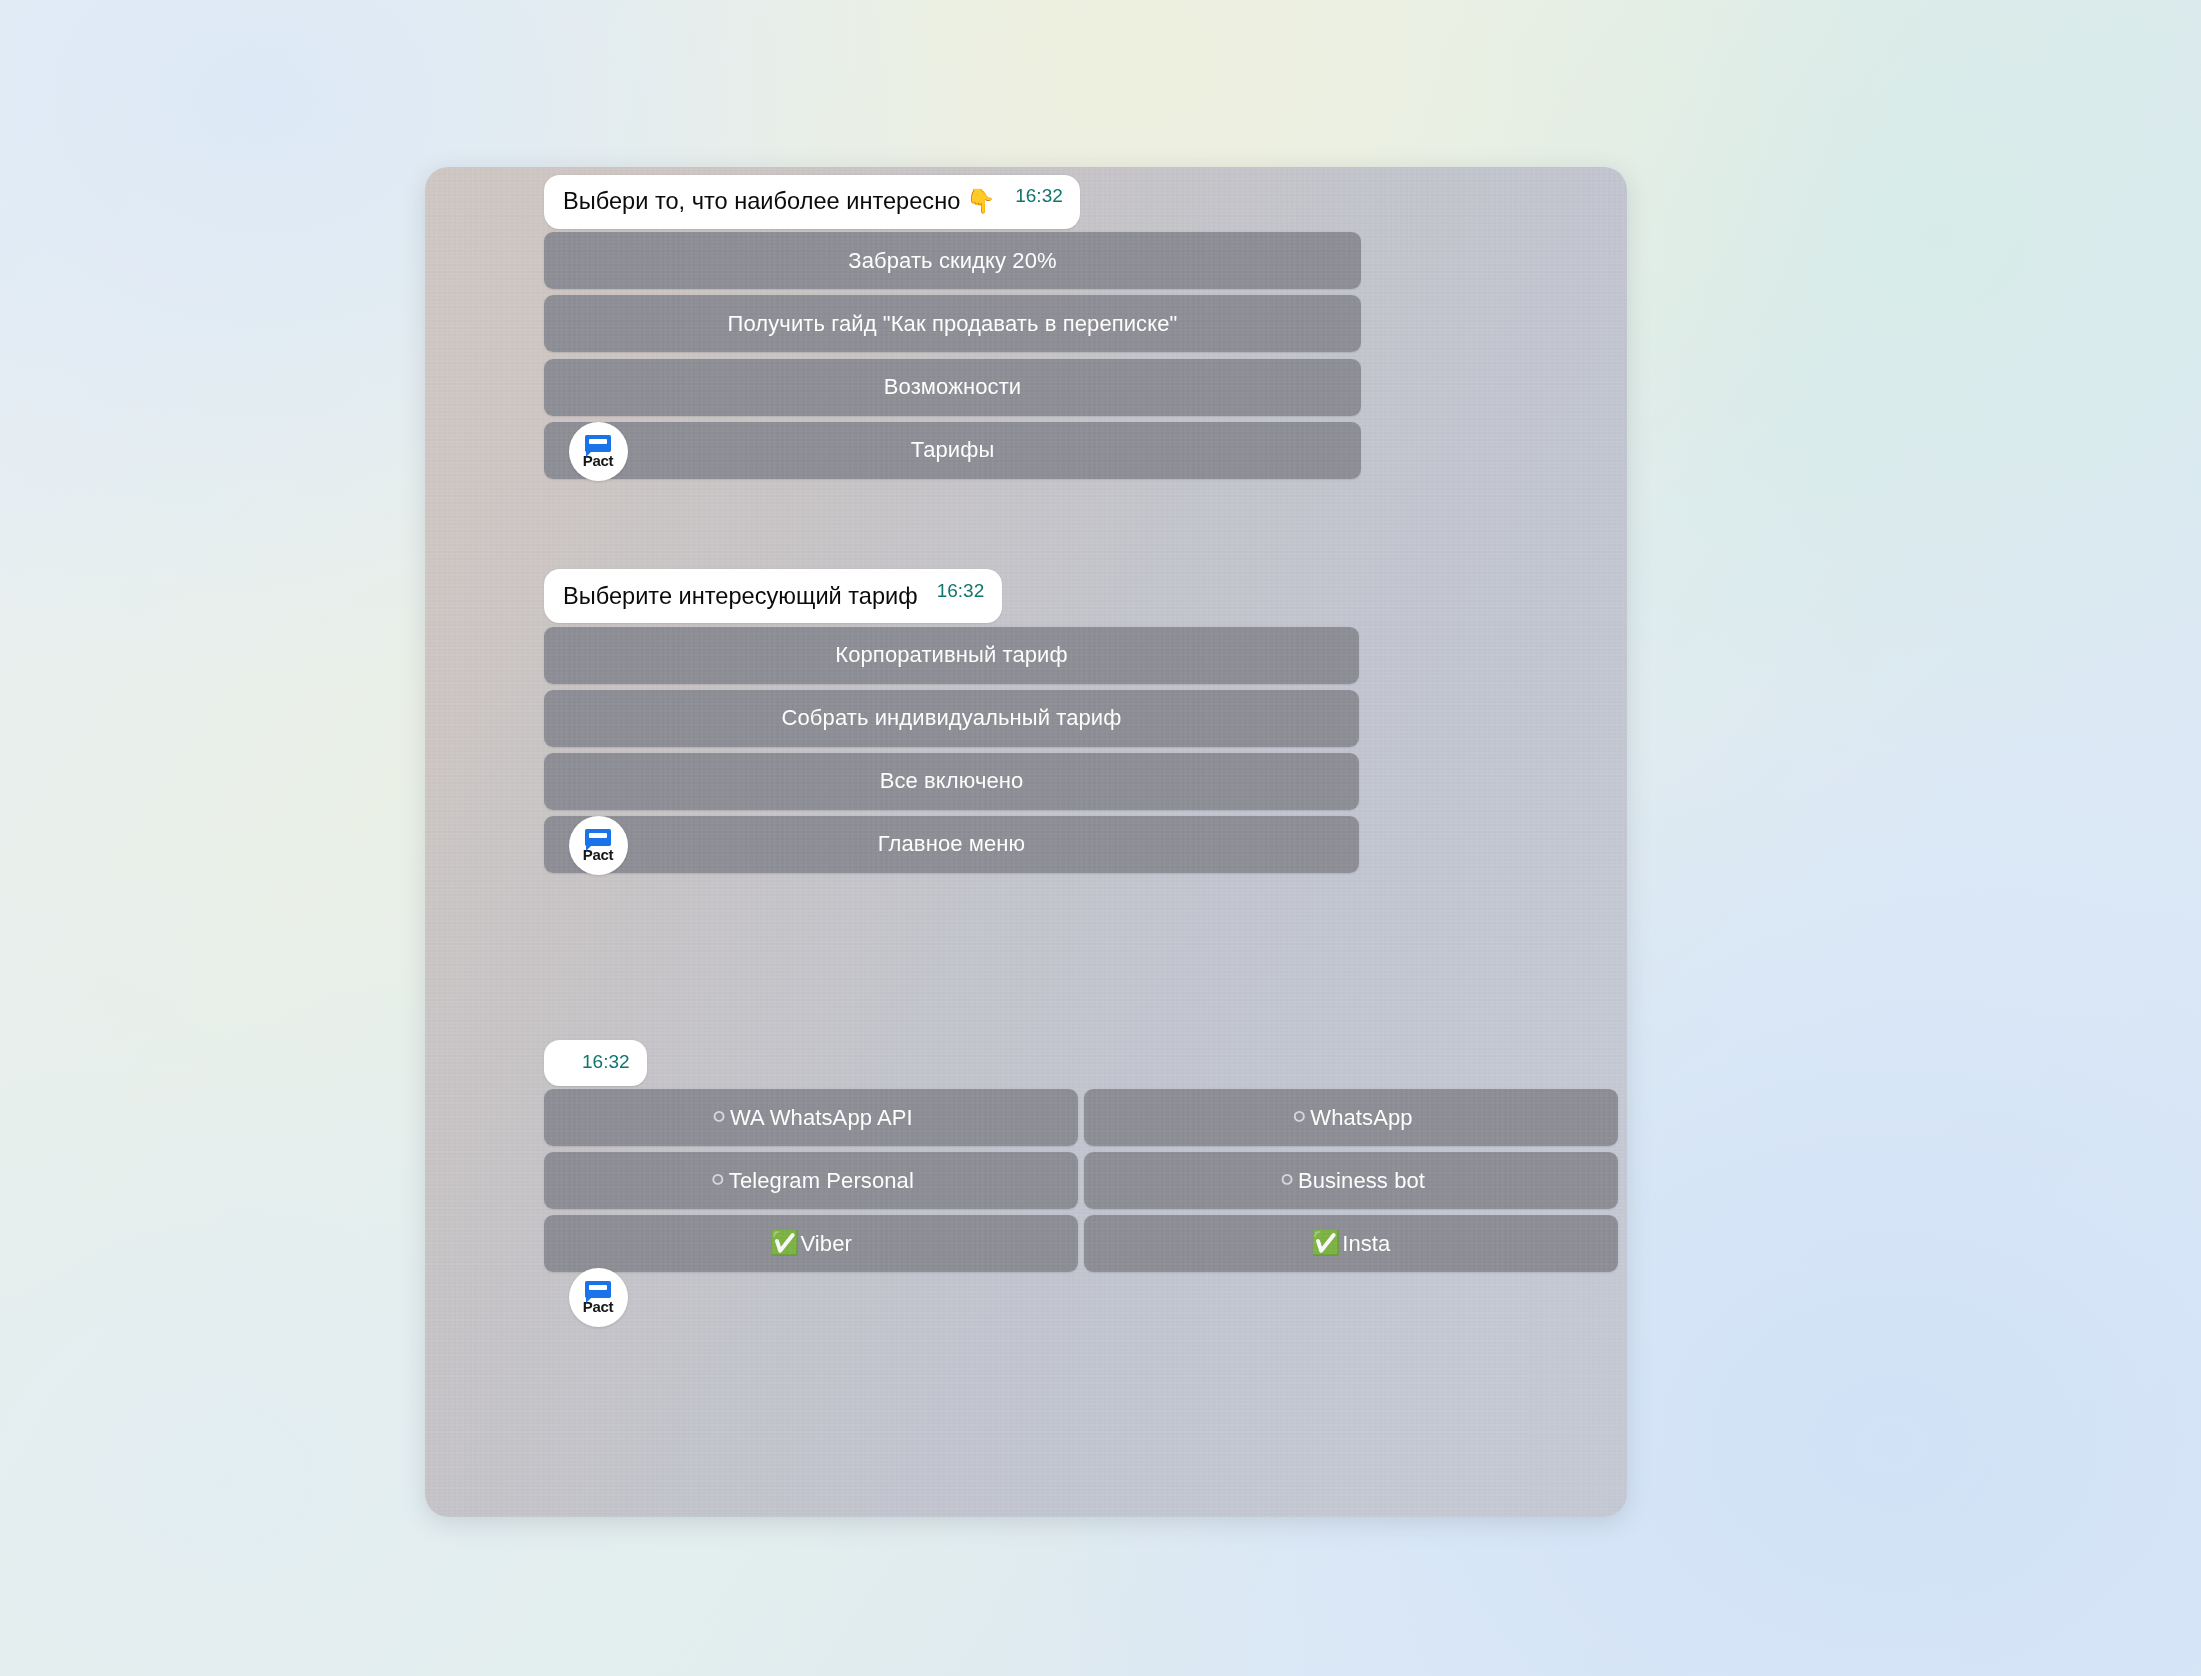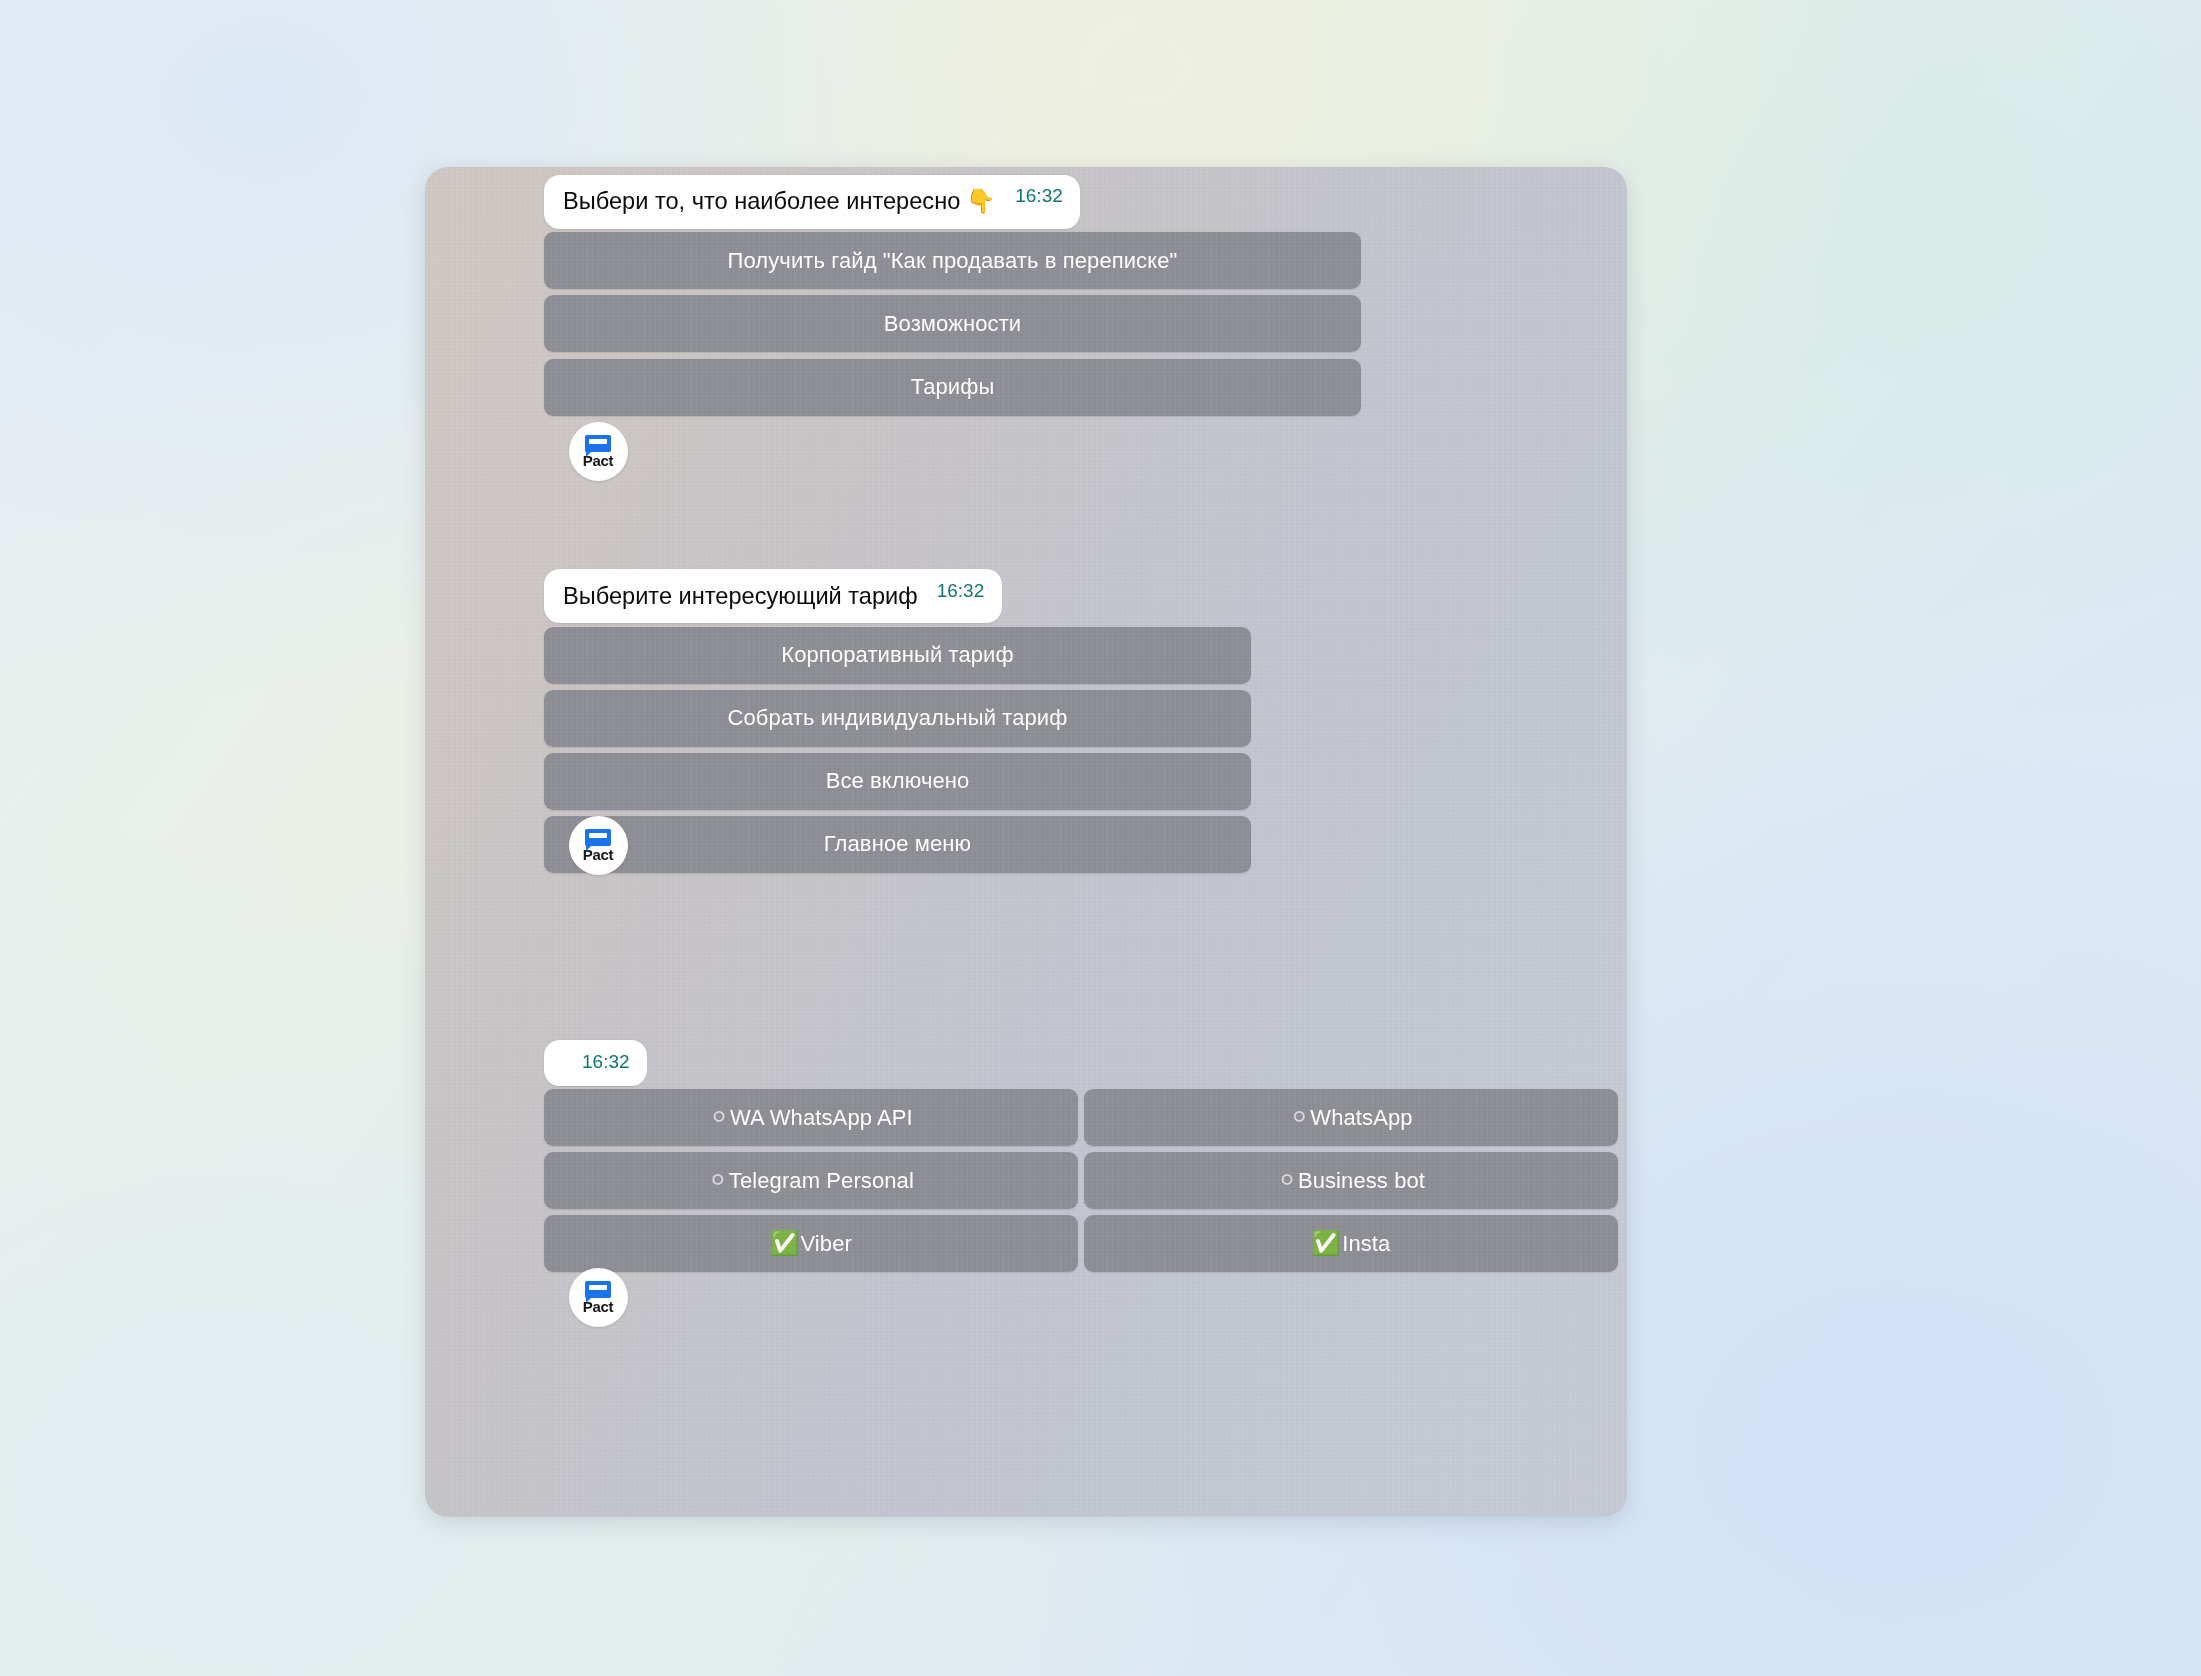--- a/index.html
+++ b/index.html
@@ -173,21 +173,21 @@
 
   
   #group-1 { top: 7.9px; }
   #group-1 .avatar { top: 247px; }
   #group-1 .bubble { margin-left: 0; }
   #group-1 .kb-btn { width: 817px; }
 
   
   #group-2 { top: 402px; }
   #group-2 .avatar { top: 247px; }
-  #group-2 .kb-btn { width: 707px; }
+  #group-2 .kb-btn { width: 815px; }
 
   
   #group-3 { top: 873px; }
   #group-3 .avatar { top: 228px; }
   #group-3 .kb-row .kb-btn { width: 534px; }
 </style>
 </head>
 <body>
 
 <div class="chat-card">
@@ -199,20 +199,21 @@
         <span class="logo-bubble"></span>
         <span class="logo-text">Pact</span>
       </div>
 
       <div class="bubble">
         <span class="bubble-text">Выбери то, что наиболее интересно 👇</span>
         <span class="bubble-time">16:32</span>
       </div>
 
       <div class="kb">
+        <div class="kb-btn">Забрать скидку 20%</div>
         <div class="kb-btn">Получить гайд "Как продавать в переписке"</div>
         <div class="kb-btn">Возможности</div>
         <div class="kb-btn">Тарифы</div>
       </div>
 
     </div>
   </div>
 
   <div class="msg-group" id="group-2">
     <div class="group-inner">

